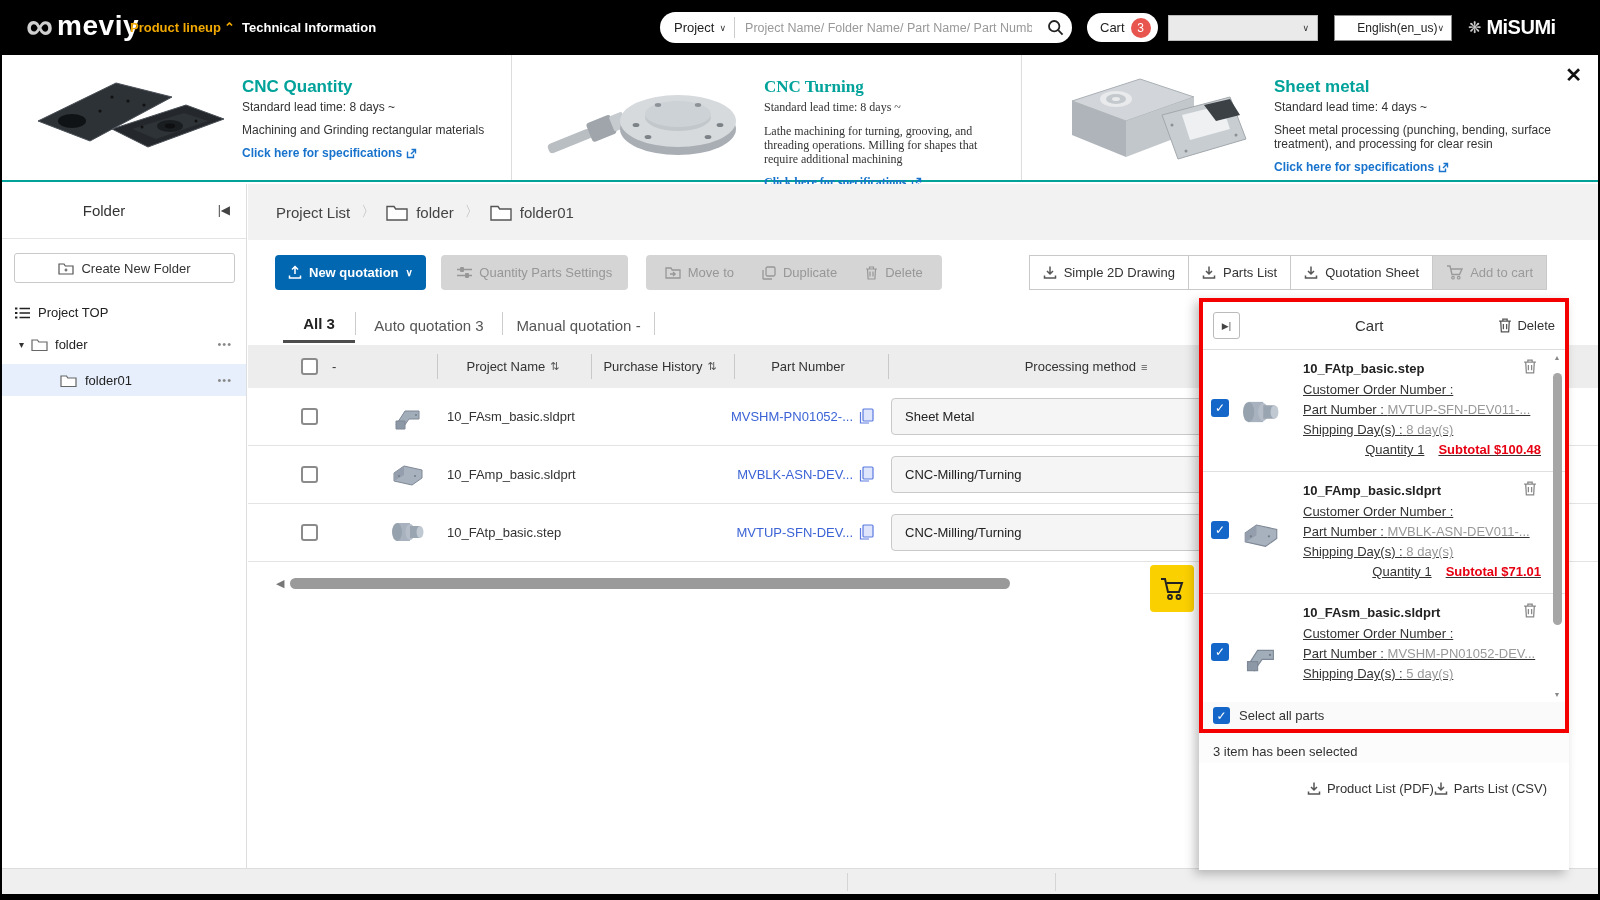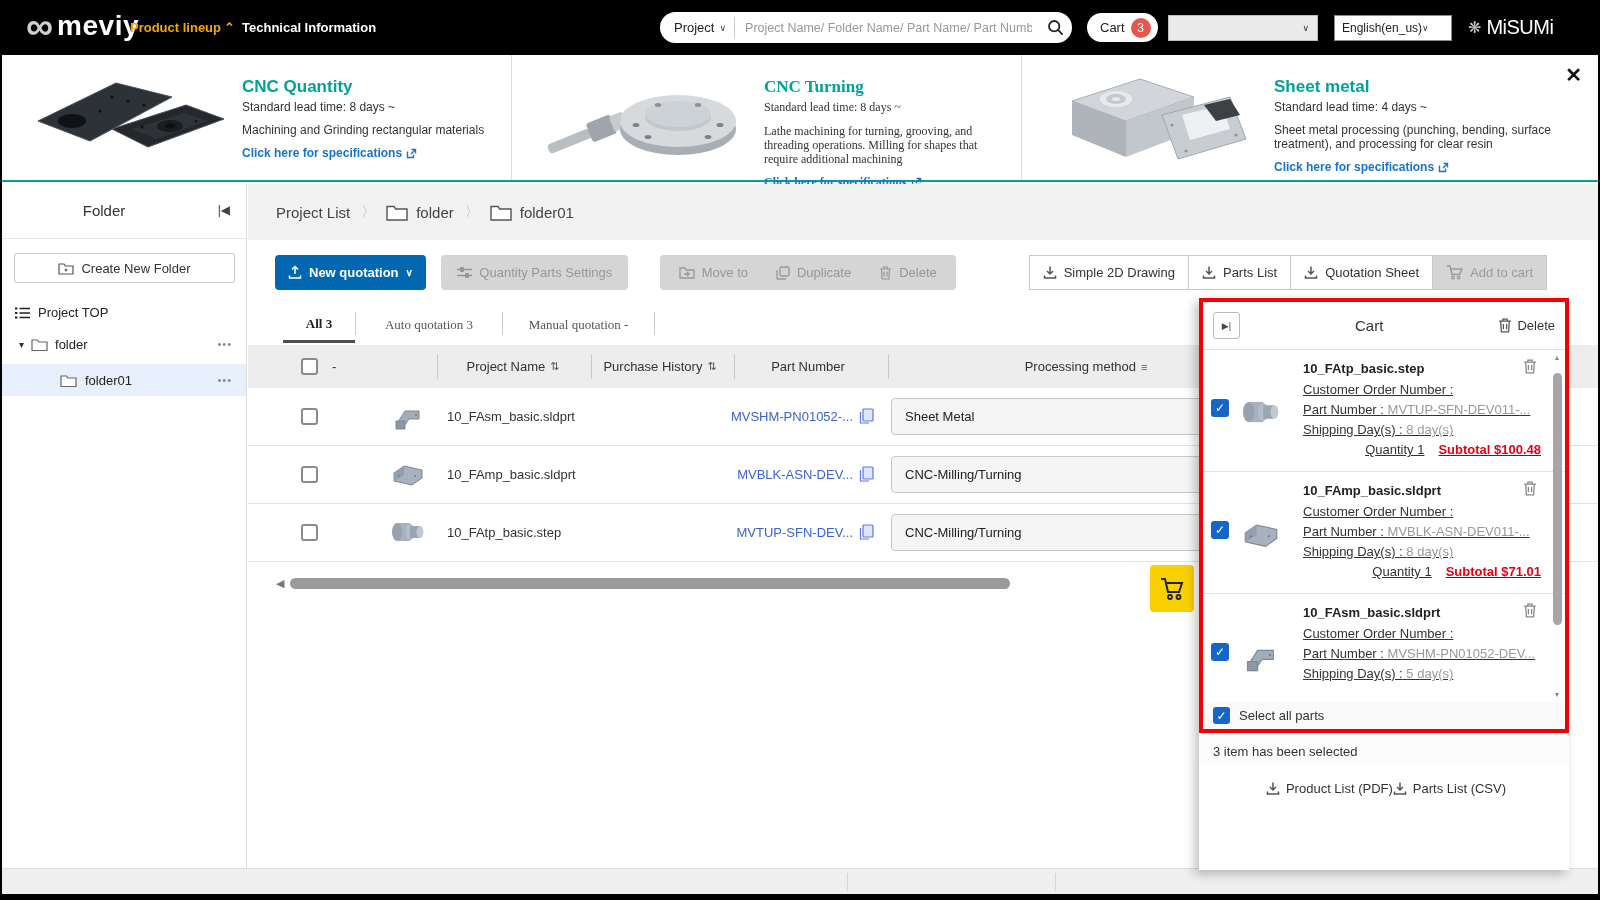--- a/index.html
+++ b/index.html
@@ -21,24 +21,24 @@
   .searchbox .cat .car { font-size:9px; color:#333; }
   .searchbox .div { width:1px; height:21px; background:#ccc; }
   .searchbox input { flex:1; border:none; outline:none; font-size:12.5px; padding:0 6px 0 10px; color:#333; font-family:"Liberation Sans",sans-serif; }
   .searchbox input::placeholder { color:#999; }
   .searchbox .sbtn { width:34px; display:flex; justify-content:center; cursor:pointer; }
   .cartpill { position:absolute; left:1085px; top:13px; height:29px; background:#fff; border-radius:15px; display:flex; align-items:center; padding:0 7px 0 13px; gap:6px; cursor:pointer; }
   .cartpill .lbl { font-size:13px; color:#222; }
   .badge { width:20px; height:20px; border-radius:50%; background:#e8554f; color:#fff; font-size:12px; display:flex; align-items:center; justify-content:center; }
   .gsel { position:absolute; left:1166px; top:15px; width:150px; height:26px; background:#eaeaea; border:1px solid #bdbdbd; display:flex; align-items:center; justify-content:flex-end; padding-right:8px; cursor:pointer; }
   .gsel .car, .lsel .car { font-size:9px; color:#333; }
-  .lsel { position:absolute; left:1332px; top:15px; width:118px; height:26px; background:#fff; border:1px solid #8a8a8a; display:flex; align-items:center; justify-content:flex-start; padding:0 7px; font-size:12px; color:#222; cursor:pointer; }
+  .lsel { position:absolute; left:1332px; top:15px; width:118px; height:26px; background:#fff; border:1px solid #8a8a8a; display:flex; align-items:center; justify-content:flex-end; padding:0 7px; font-size:12px; color:#222; cursor:pointer; }
   .misumi { position:absolute; left:1466px; top:16px; display:flex; align-items:center; gap:5px; color:#fff; }
   .misumi .mark { color:#c9c9c9; font-size:16px; }
-  .misumi .word { font-size:20px; font-weight:normal; letter-spacing:-.5px;text-align:right; }
+  .misumi .word { font-size:20px; font-weight:bold; letter-spacing:-.5px;text-align:right; }
 
   
   .banner { position:absolute; top:55px; left:0; width:100%; height:127px; background:#fff; border-bottom:2px solid #00a29a; display:flex; }
   .bcard { position:relative; height:100%; }
   .bcard.c1 { width:510px; border-right:1px solid #ddd; }
   .bcard.c2 { width:510px; border-right:1px solid #ddd; }
   .bcard.c3 { flex:1; }
   .bimg { position:absolute; top:8px; }
   .c1 .bimg { left:18px; } .c2 .bimg { left:24px; } .c3 .bimg { left:22px; }
   .btxt { position:absolute; top:22px; }
@@ -69,28 +69,28 @@
   .crumbbar .fold { display:flex; align-items:center; gap:8px; }
 
   
   .content { position:absolute; left:246px; top:240px; right:0; bottom:26px; background:#fff; }
   .toolbar { position:absolute; top:15px; left:27px; right:0; height:35px; }
   .tb { display:inline-flex; align-items:center; height:35px; border-radius:4px; font-size:13px; gap:7px; vertical-align:top; cursor:pointer; }
   .tb-new { background:#0067b0; color:#fff; font-weight:bold; padding:0 13px; }
   .tb-new .car { font-size:10px; }
   .tb-dis { background:#d5d5d5; color:#979797; }
   .tb-multi { padding:0 16px; margin-left:11px; }
-  .tb-group { background:#d5d5d5; border-radius:4px; height:35px; display:inline-flex; align-items:center; gap:28px; padding:0 19px; margin-left:27px; }
+  .tb-group { background:#d5d5d5; border-radius:4px; height:35px; display:inline-flex; align-items:center; gap:28px; padding:0 19px; margin-left:13px; }
   .tb-group .gi { display:flex; align-items:center; gap:7px; font-size:13px; color:#979797; cursor:pointer; }
   .rightbtns { position:absolute; right:51px; top:0; display:flex; }
   .rb { height:35px; display:flex; align-items:center; gap:7px; background:#fff; border:1px solid #c9c9c9; font-size:13px; color:#333; padding:0 13px; margin-left:-1px; cursor:pointer; }
   .rb.dis { background:#d5d5d5; color:#9a9a9a; }
 
   .tabs { position:absolute; top:67px; left:35px; display:flex; align-items:stretch; height:36px; }
-  .tab { display:flex; align-items:center; justify-content:center; font-size:13px; color:#555; cursor:pointer;font-family:Liberation Serif, serif; }
+  .tab { display:flex; align-items:center; justify-content:center; font-size:15px; color:#555; cursor:pointer; }
   .tab.active { font-weight:bold; color:#222; border-bottom:3px solid #4d4d4d; }
   .tabsep { width:1px; background:#ccc; margin:5px 0 8px; }
 
   .thead { position:absolute; top:105px; left:0; right:0; height:43px; background:#ededed; font-size:13px; color:#333; }
   .thead .hsep { position:absolute; top:9px; width:1px; height:25px; background:#c9c9c9; }
   .thead .hl { position:absolute; top:14px; transform:translateX(-50%); display:flex; align-items:center; gap:5px; white-space:nowrap; cursor:pointer; }
   .sorticon { font-size:11px; color:#555; }
   .cbx { width:17px; height:17px; border:2px solid #8b8b8b; border-radius:3px; background:#fff; display:inline-block; cursor:pointer; }
   .thead .cbx { position:absolute; left:53px; top:13px; }
   .thead .dash { position:absolute; left:84px; top:14px; }
@@ -132,21 +132,21 @@
   .vscroll { position:absolute; right:2px; top:4px; bottom:4px; width:12px; display:flex; flex-direction:column; align-items:center; }
   .vscroll .va { font-size:7px; color:#888; cursor:pointer; }
   .vscroll .vthumb { width:9px; height:252px; background:#a6a6a6; border-radius:5px; margin-top:12px; cursor:pointer; }
   .selectall { height:27px; background:#fafafa; display:flex; align-items:center; gap:9px; padding-left:10px; font-size:13px; color:#333; }
   .selectall .bluecb { width:17px; height:17px; }
   .infoarea { padding:11px 14px 4px; background:#fcfcfc; }
   .infoarea .cnt { font-size:13px; color:#333; }
   .infoarea .total { text-align:right; font-size:18px; color:#e60012; margin-top:7px; }
   .redbox2 { border:4px solid #f50000; margin-top:3px; padding:5px 9px; }
   .proceed { width:100%; height:33px; border:1px solid #caa21a; border-radius:3px; background:linear-gradient(#ffe66b,#f5c21a); font-size:13px; font-weight:bold; color:#333; font-family:"Liberation Sans",sans-serif; cursor:pointer; }
-  .clinks { display:flex; justify-content:center; padding:18px 22px 0 26px; }
+  .clinks { display:flex; justify-content:flex-end; padding:18px 22px 0 26px; }
   .clinks .lk { display:flex; align-items:center; gap:6px; font-size:13px; color:#333; cursor:pointer; }
 
   .footer { position:absolute; left:0; bottom:0; width:100%; height:26px; background:#efefef; border-top:1px solid #ddd; }
   .footer .fd { position:absolute; top:4px; width:1px; height:18px; background:#d5d5d5; }
   svg { display:block; }
 </style>
 </head>
 <body>
 
 <div class="app">

